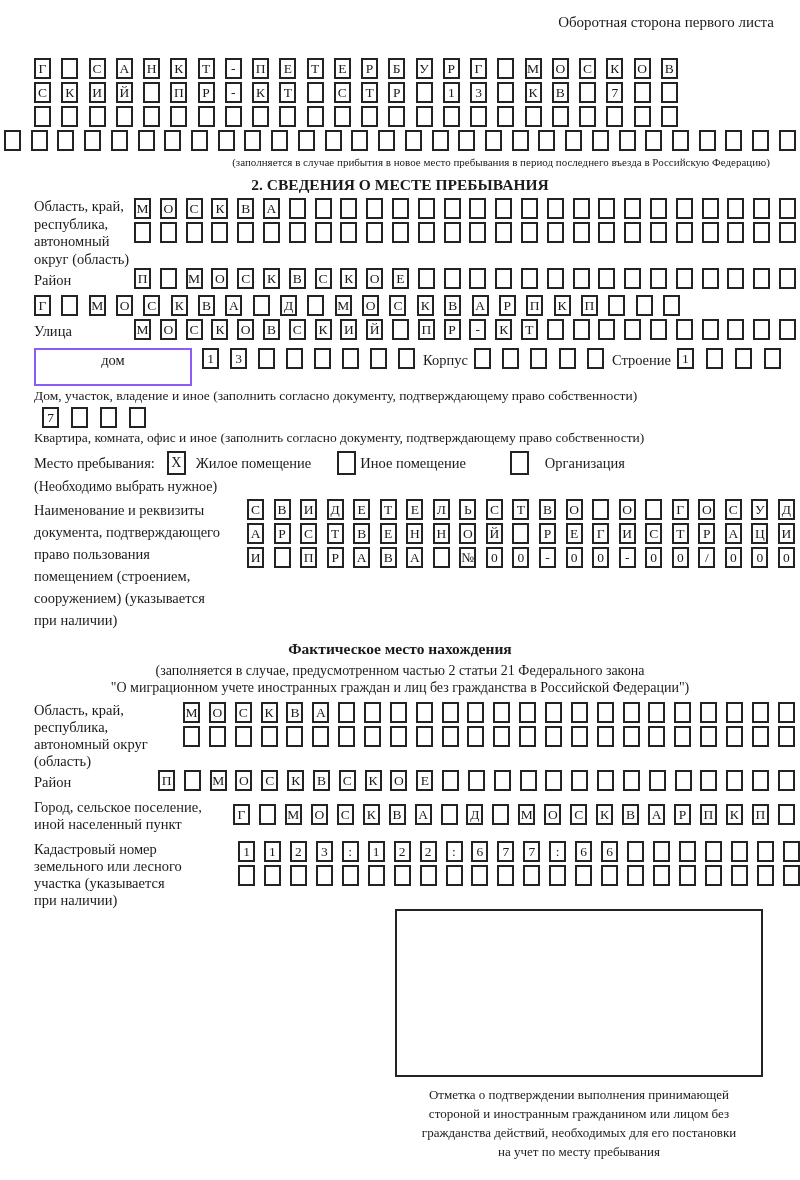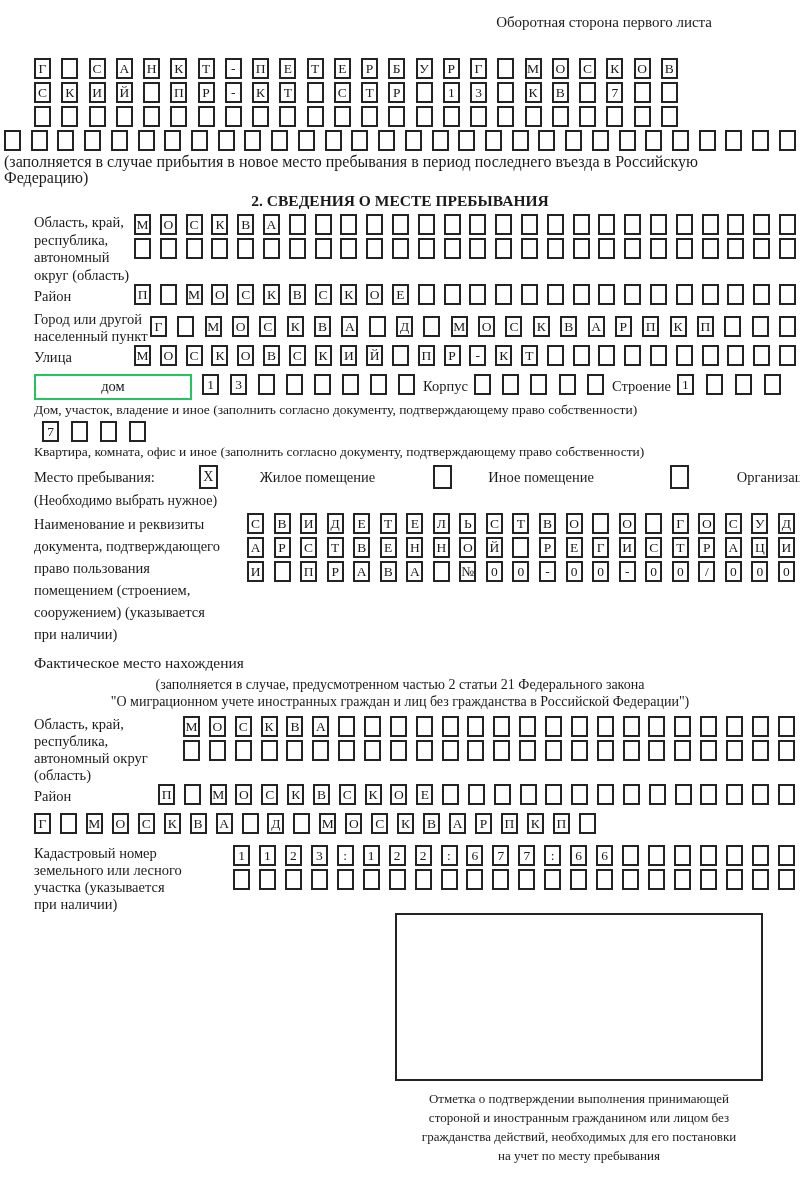--- a/index.html
+++ b/index.html
@@ -4,21 +4,21 @@
 <style>
   * { box-sizing: border-box; margin: 0; padding: 0; }
   html, body { width: 800px; height: 1180px; overflow: hidden; background: #ffffff; }
   body {
     font-family: "Liberation Serif", "DejaVu Serif", serif;
     color: #1a1a1a;
     padding: 14px 0 0 34px;
   }
   .header-note {
     text-align: right;
-    padding-right: 88px;
+    padding-right: 26px;
     font-size: 15px;
     line-height: 16px;
   }
   .frow { display: flex; align-items: flex-start; }
   .frow.vcenter { align-items: center; }
   .flabel {
     white-space: pre-line;
     font-size: 14.5px;
     line-height: 17.5px;
     flex: none;
@@ -53,56 +53,56 @@
   .w-doc { width: 548px; }
   .w-o2 { width: 612px; }
   .w-r2 { width: 637px; }
   .w-g2 { width: 562px; }
   .w-d8 { width: 213px; margin-left: 10px; margin-bottom: 0; }
   .w-d5 { width: 130px; margin-left: 6px; margin-bottom: 0; }
   .w-d4 { width: 104px; margin-left: 6px; margin-bottom: 0; }
   .w-k4 { width: 104px; margin-left: 8px; margin-bottom: 0; }
   .center-note {
     width: 766px; margin-left: -30px;
-    text-align: left;
-    font-size: 16px;
+    text-align: right;
+    font-size: 11px;
     line-height: 16px;
   }
   .sec-title {
     width: 732px;
     text-align: center;
     font-weight: bold;
     font-size: 15.5px;
     line-height: 19px;
     margin-top: 5px;
   }
   .prev { margin-top: 28px; }
   .blk-oblast1 { margin-top: 4px; min-height: 70px; }
   .row-raion1 { margin-bottom: 2px; }
   .blk-gorod1 { margin-bottom: 0; }
   .row-ulitsa { margin-bottom: 4px; }
   .domrow { display: flex; align-items: flex-start; margin-top: 4px; }
   .bigbox {
     flex: none;
-    height: 26px;
-    border: 2px solid #22c55e;
+    height: 38px;
+    border: 2px solid #8b5cf6;
     text-align: center;
     font-size: 14.5px;
     line-height: 21px;
   }
   .bb-dom { width: 158px; }
   .bb-kv { width: 200px; }
   .inline-lbl { flex: none; font-size: 14.5px; line-height: 25px; margin-left: 8px; }
   .small-note {
     font-size: 13.5px;
     line-height: 15px;
     margin-top: 2px;
   }
   .kvrow { display: flex; align-items: flex-start; margin-top: 4px; }
-  .mesto { display: flex; align-items: center; margin-top: 6px; gap: 32px; }
+  .mesto { display: flex; align-items: center; margin-top: 6px; }
   .mesto .mlabel { font-size: 14.5px; flex: none; }
   .cbox {
     flex: none;
     width: 19px;
     height: 24px;
     border: 2px solid #232323;
     text-align: center;
     font-size: 14px;
     line-height: 20px;
   }
@@ -110,36 +110,37 @@
   .choose-note {
     width: 732px;
     text-align: left;
     font-size: 14px;
     line-height: 16px;
     margin-top: 4px;
   }
   .blk-doc { margin-top: 4px; min-height: 108px; }
   .fact-title {
     width: 732px;
-    font-weight: normal;
+    text-align: center;
+    font-weight: bold;
     font-size: 15.5px;
     line-height: 19px;
     margin-top: 8px;
   }
   .fact-note {
     width: 732px;
     text-align: center;
     font-size: 14px;
     line-height: 17px;
   }
   .fact-note.first { margin-top: 4px; }
   .blk-oblast2 { margin-top: 6px; min-height: 68px; }
   .row-raion2 { margin-bottom: 4px; }
   .blk-gorod2 { margin-top: 0; }
-  .blk-kad { margin-top: 8px; }
+  .blk-kad { margin-top: 8px; justify-content: space-between; }
   .stamp {
     width: 368px;
     height: 168px;
     border: 2px solid #232323;
     margin-left: 361px;
     margin-top: 0;
   }
   .stamp-caption {
     width: 440px;
     margin-left: 325px;
@@ -364,22 +365,20 @@
       <span class="cell"></span>
       <span class="cell"></span>
       <span class="cell"></span>
       <span class="cell"></span>
       <span class="cell"></span>
       <span class="cell"></span>
     </div>
 </div>
 
 <div class="frow vcenter blk-gorod1">
-  <div class="flabel w116 lh17">Город или другой
-населенный пункт</div>
   <div class="boxrow w-g1">
       <span class="cell">Г</span>
       <span class="cell"></span>
       <span class="cell">М</span>
       <span class="cell">О</span>
       <span class="cell">С</span>
       <span class="cell">К</span>
       <span class="cell">В</span>
       <span class="cell">А</span>
       <span class="cell"></span>
@@ -654,20 +653,22 @@
       <span class="cell"></span>
       <span class="cell"></span>
       <span class="cell"></span>
       <span class="cell"></span>
       <span class="cell"></span>
       <span class="cell"></span>
     </div>
 </div>
 
 <div class="frow vcenter blk-gorod2">
+  <div class="flabel w199 lh17">Город, сельское поселение,
+иной населенный пункт</div>
   <div class="boxrow w-g2">
       <span class="cell">Г</span>
       <span class="cell"></span>
       <span class="cell">М</span>
       <span class="cell">О</span>
       <span class="cell">С</span>
       <span class="cell">К</span>
       <span class="cell">В</span>
       <span class="cell">А</span>
       <span class="cell"></span>

